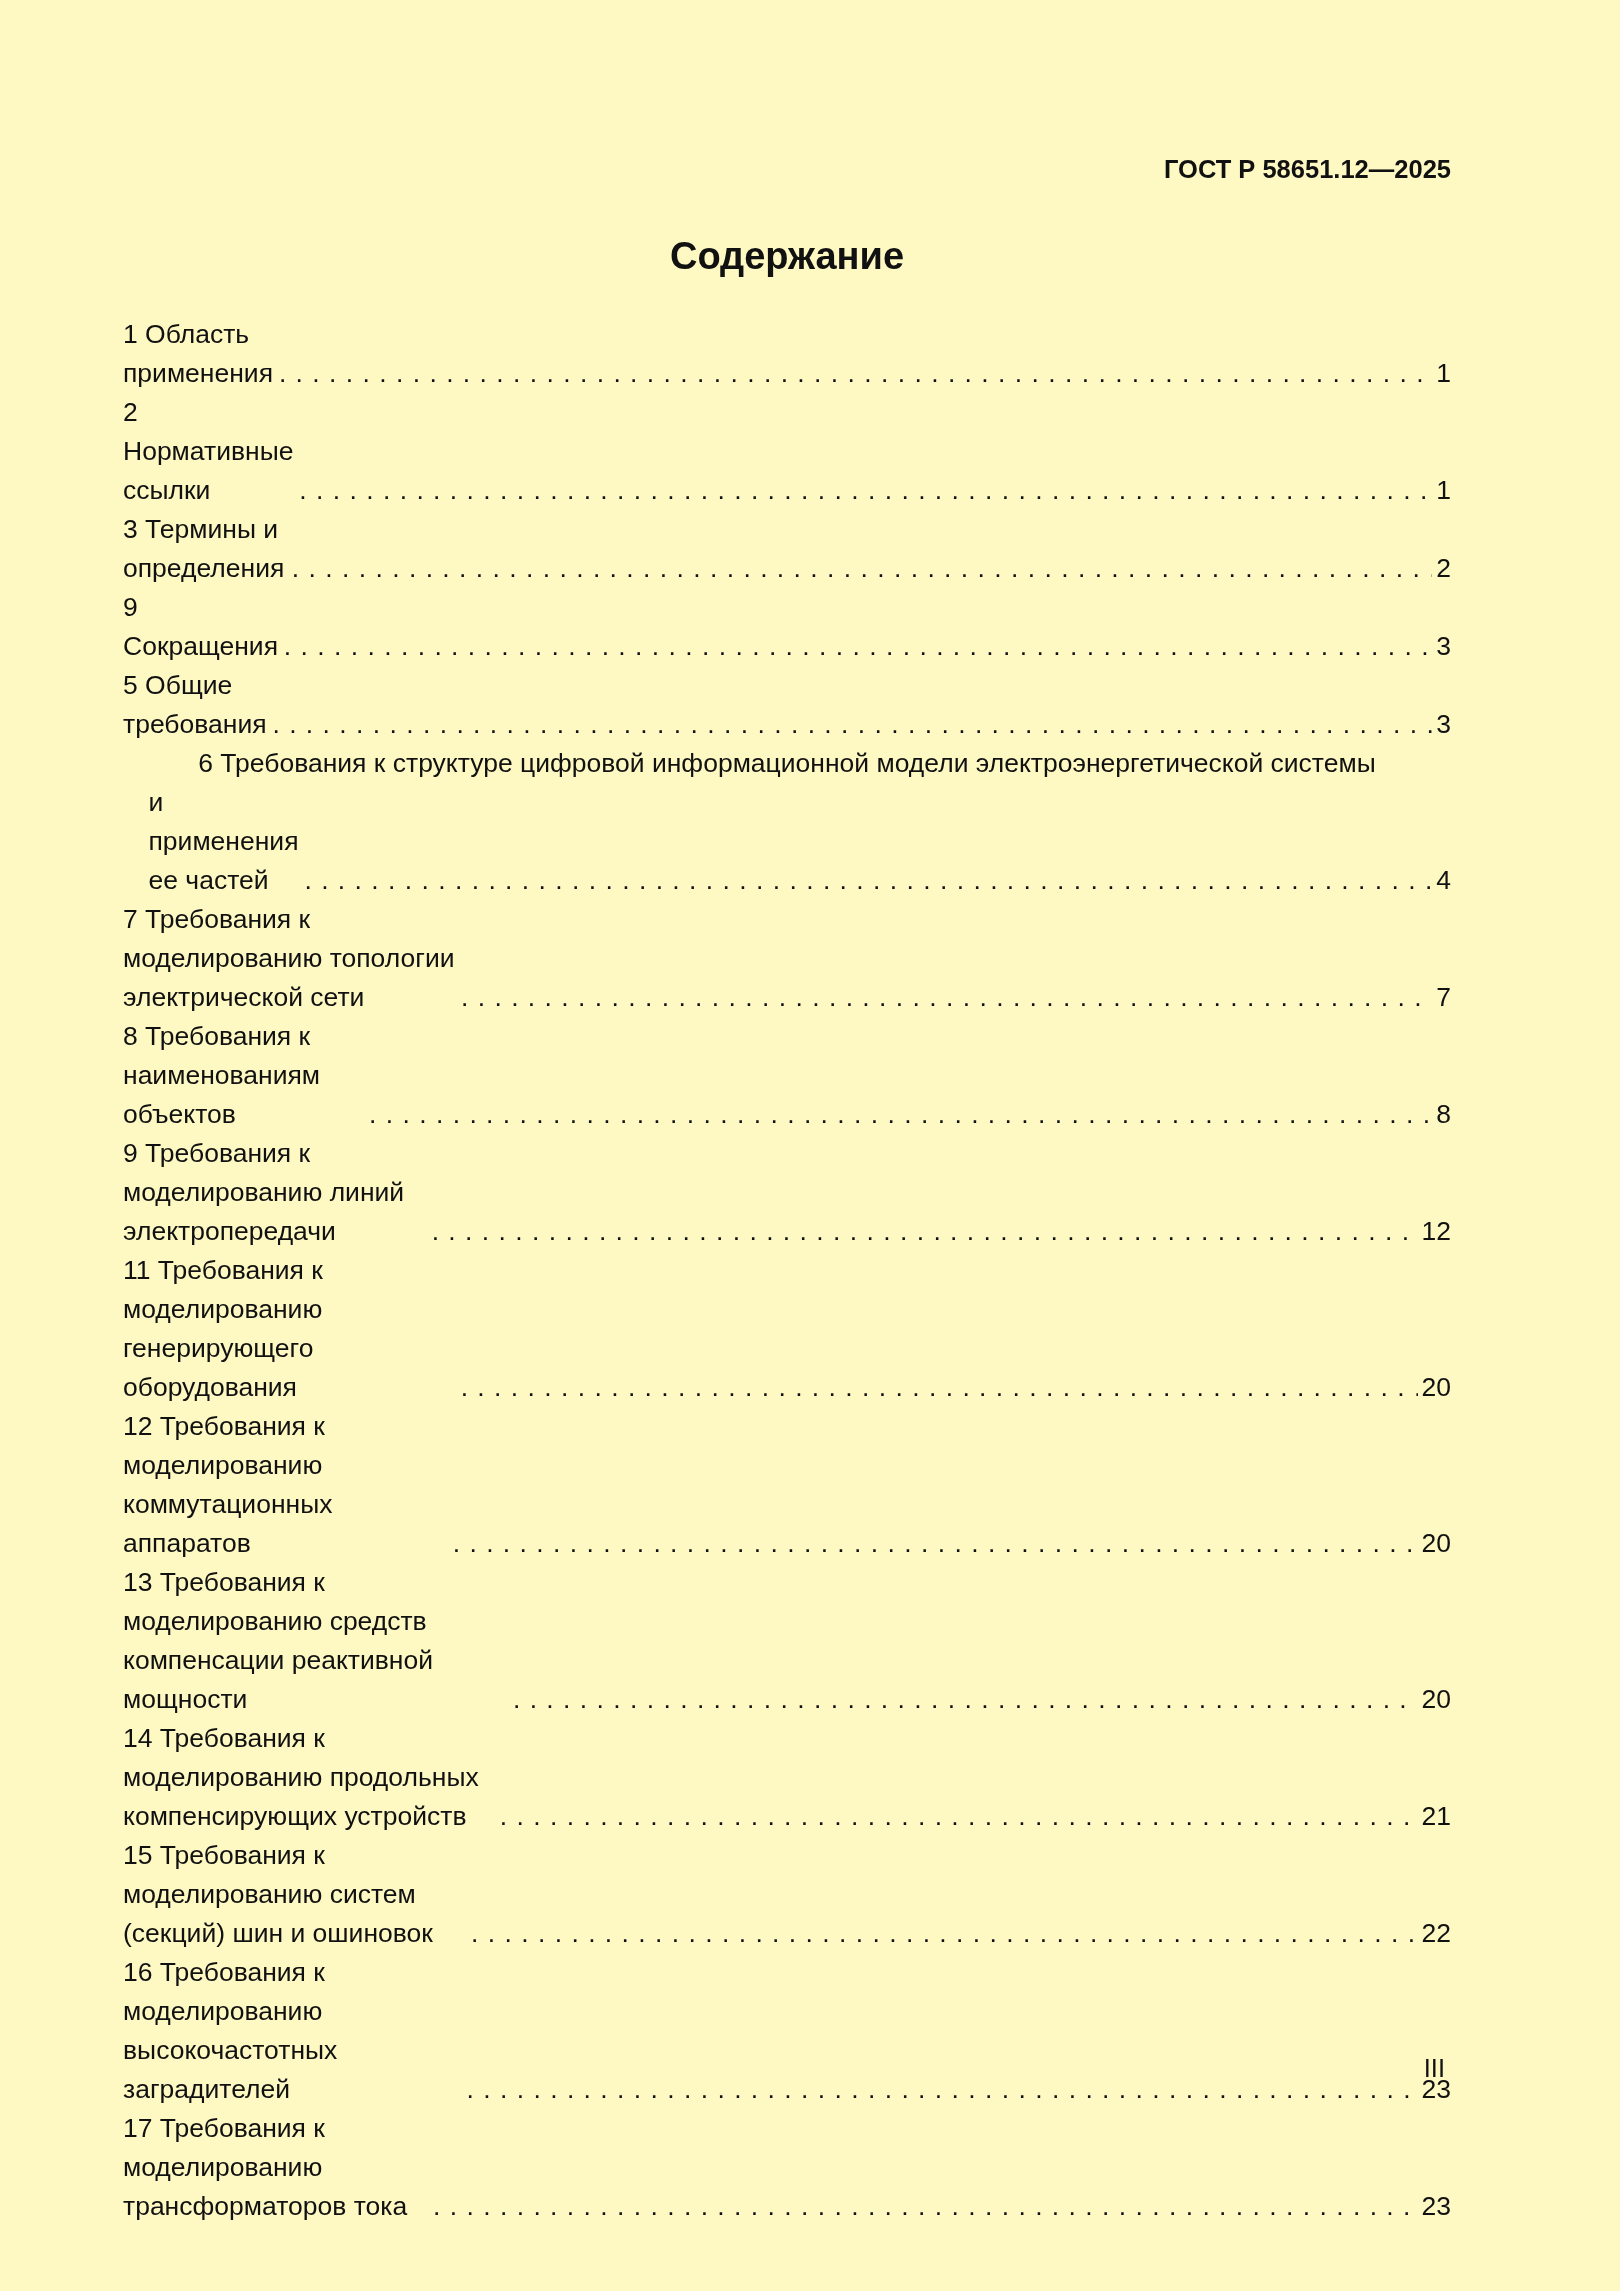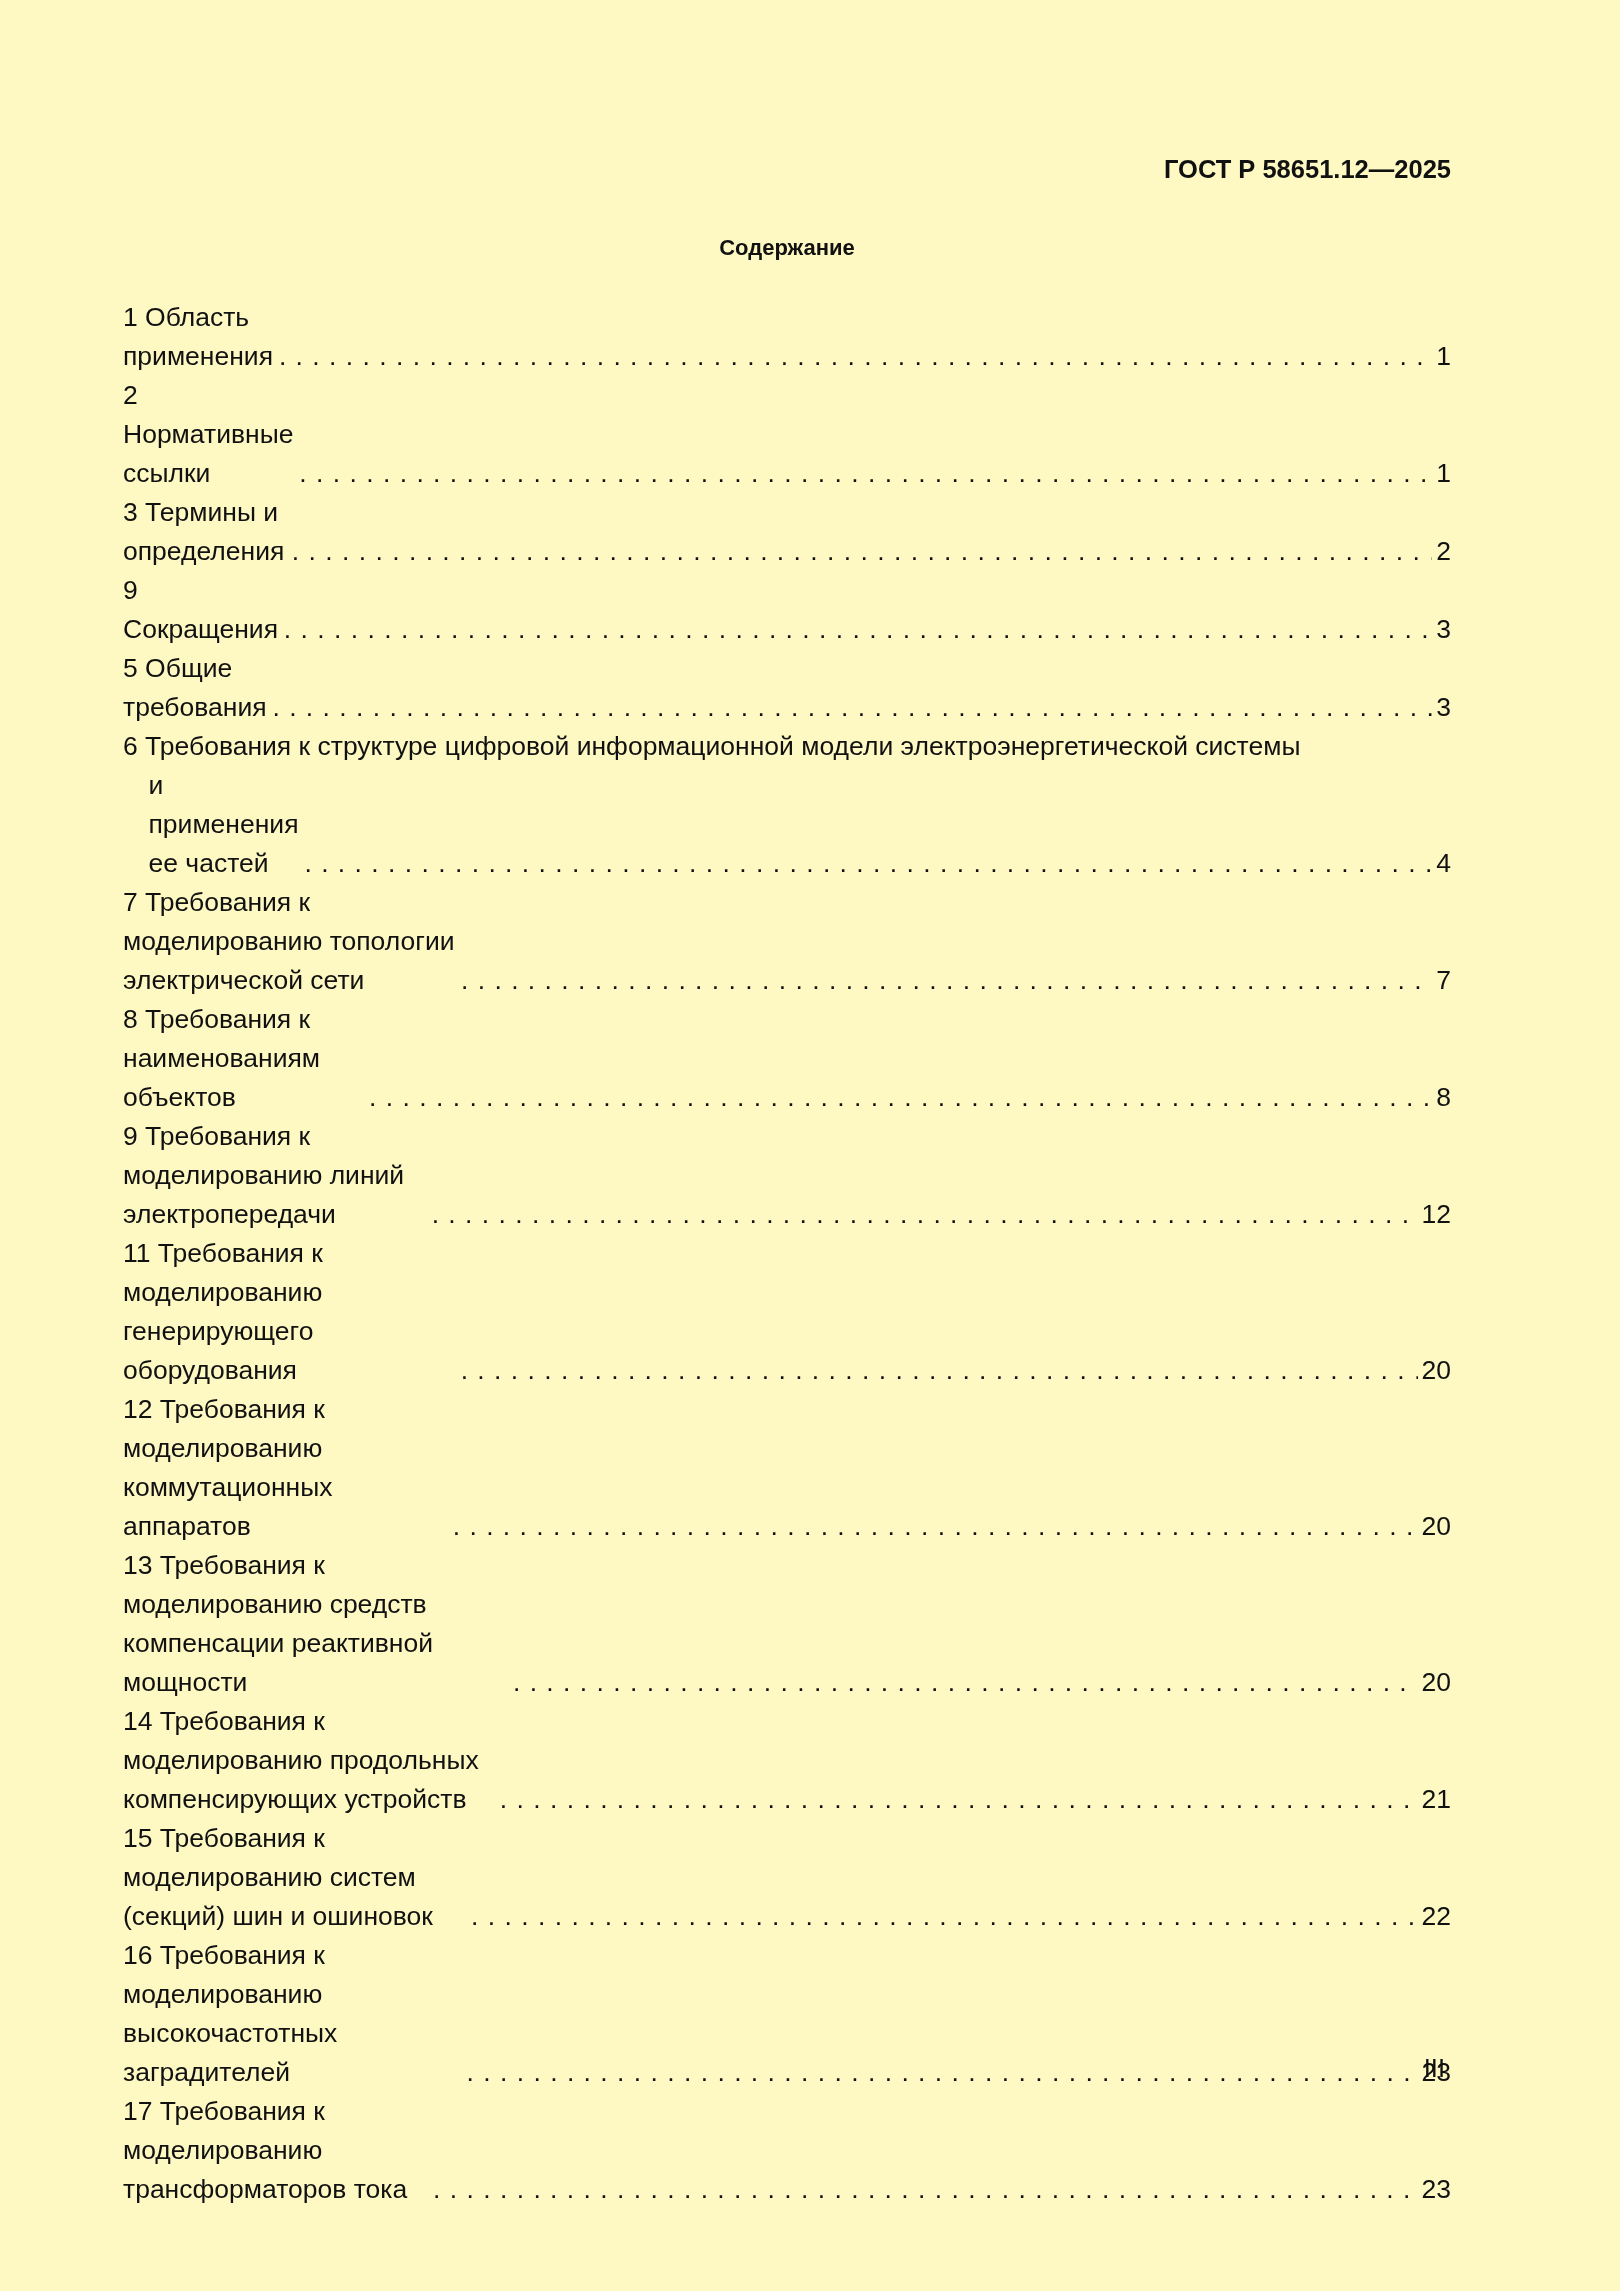--- a/index.html
+++ b/index.html
@@ -18,31 +18,31 @@
     padding: 155px 169px 0 123px;
   }
   .header {
     text-align: right;
     font-weight: bold;
     font-size: 25.5px;
     line-height: 29px;
   }
   .title {
     text-align: center;
-    font-size: 22px;
+    font-size: 38px;
     font-weight: bold;
     margin-top: 51px;
     margin-bottom: 37px;
   }
   .toc {
     font-size: 26.5px;
     line-height: 39px;
   }
   .toc-entry { width: 100%; }
-  .toc-first { display: block; }
+  .toc-first { display: block; text-align: center; }
   .toc-line {
     display: flex;
     align-items: flex-end;
     width: 100%;
   }
   .toc-text { white-space: pre-wrap; }
   .leader {
     flex: 1 1 auto;
     overflow: hidden;
     white-space: nowrap;

